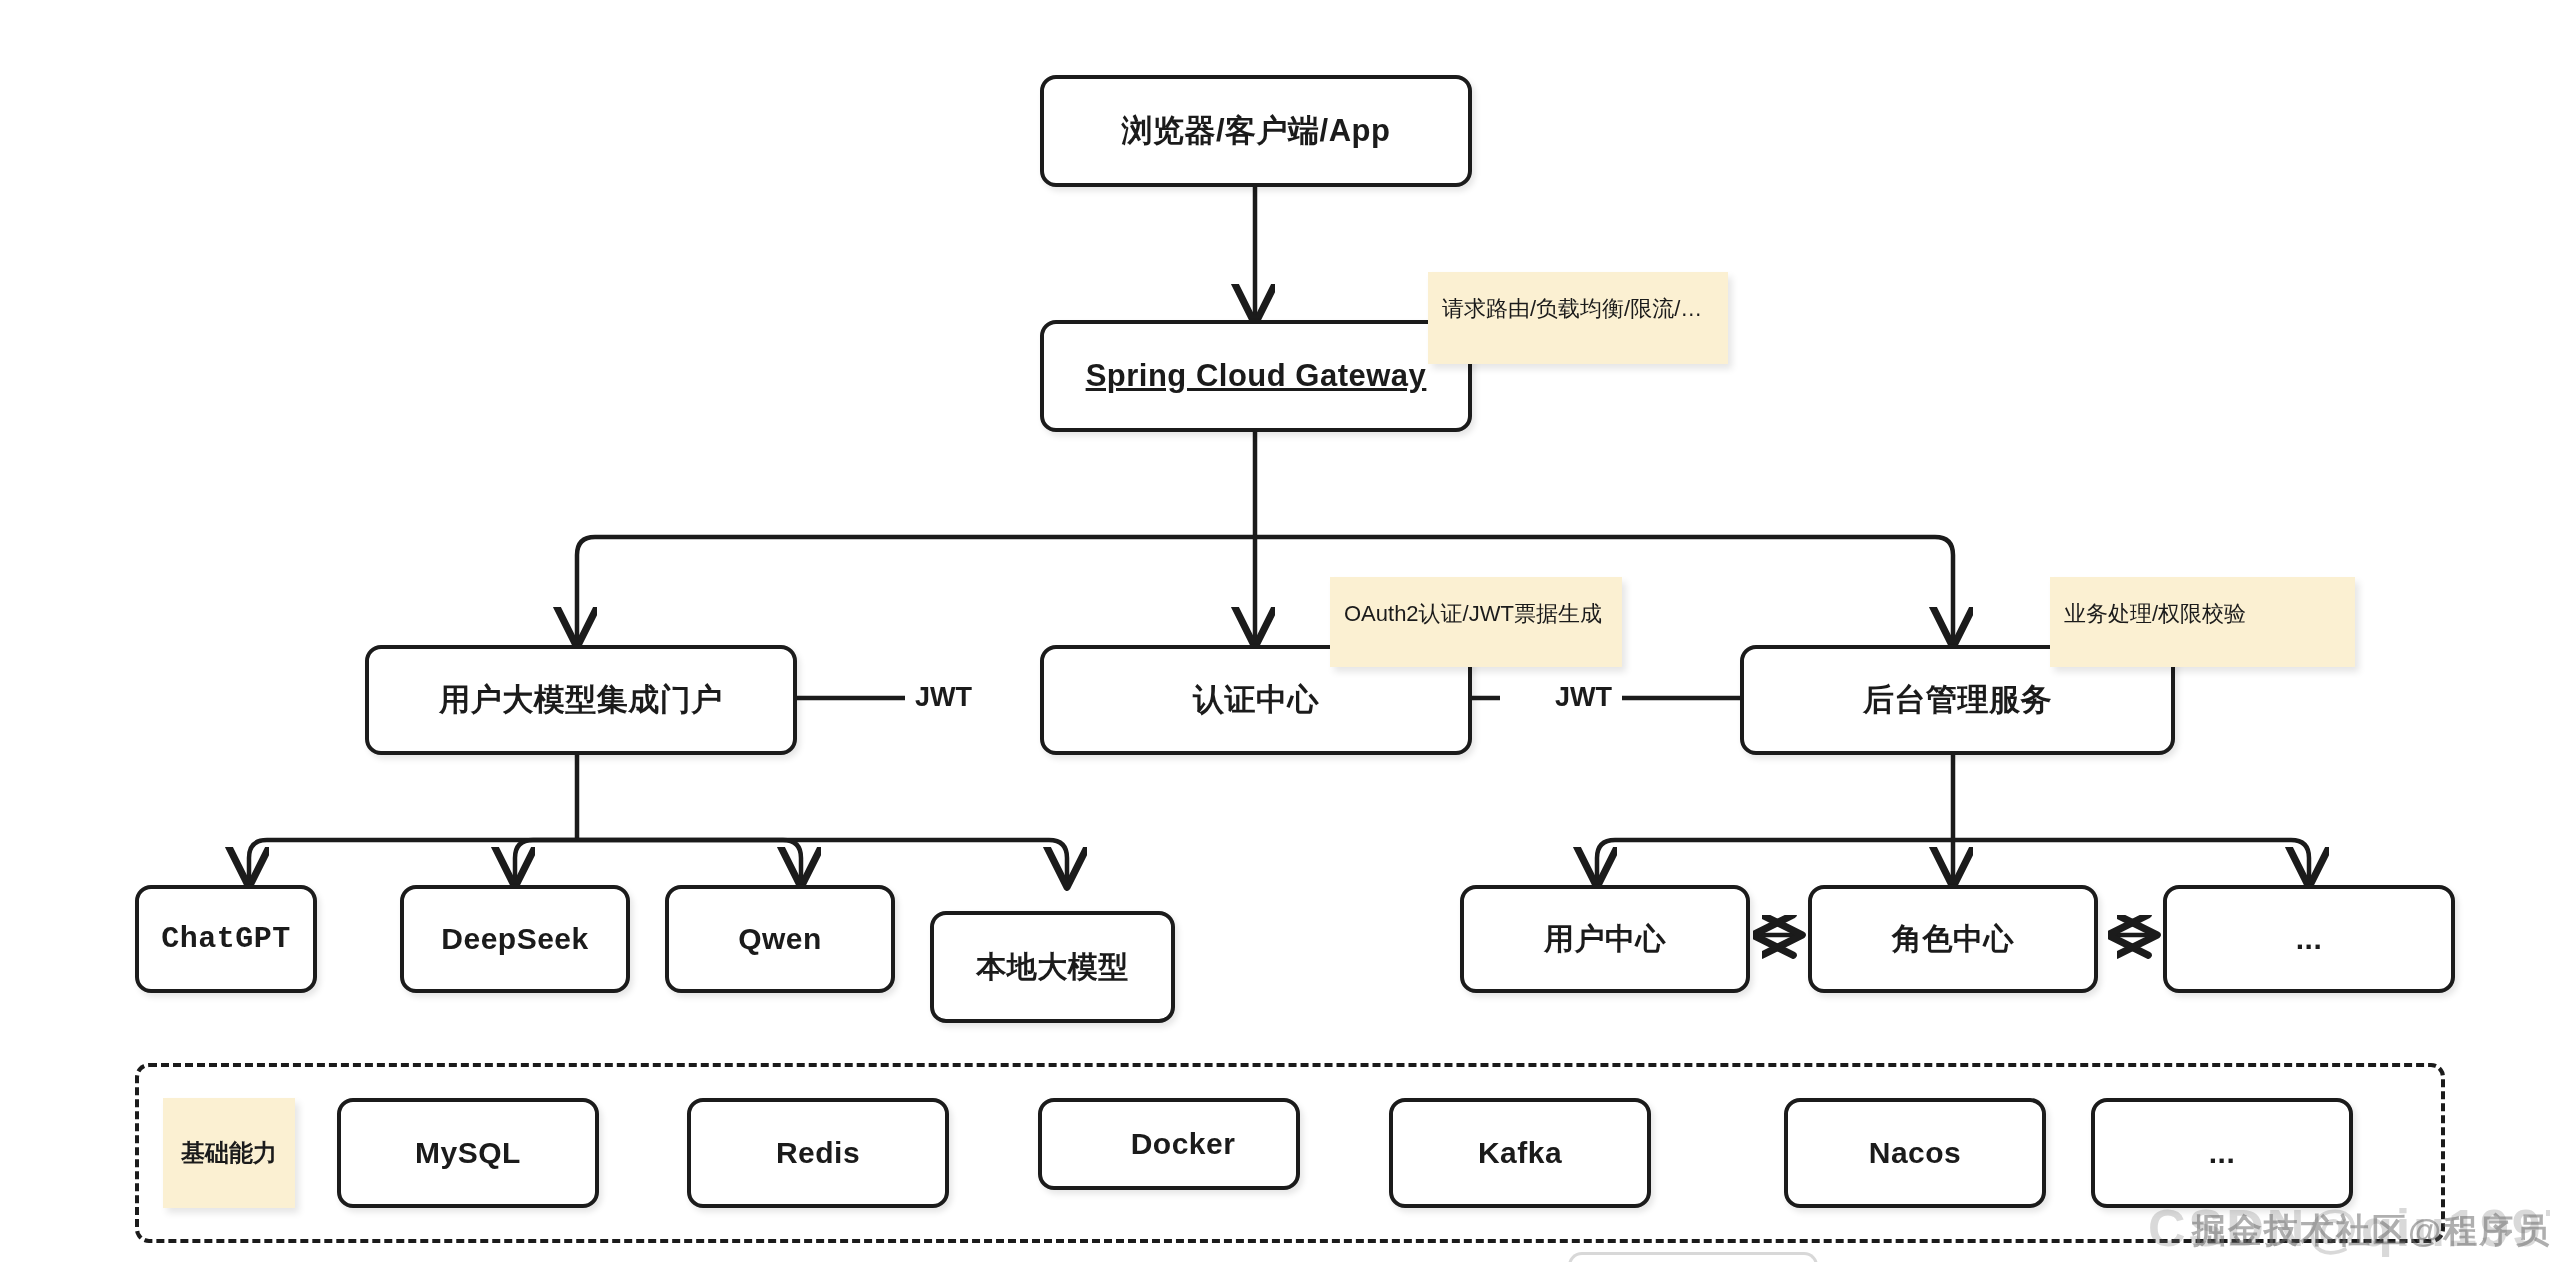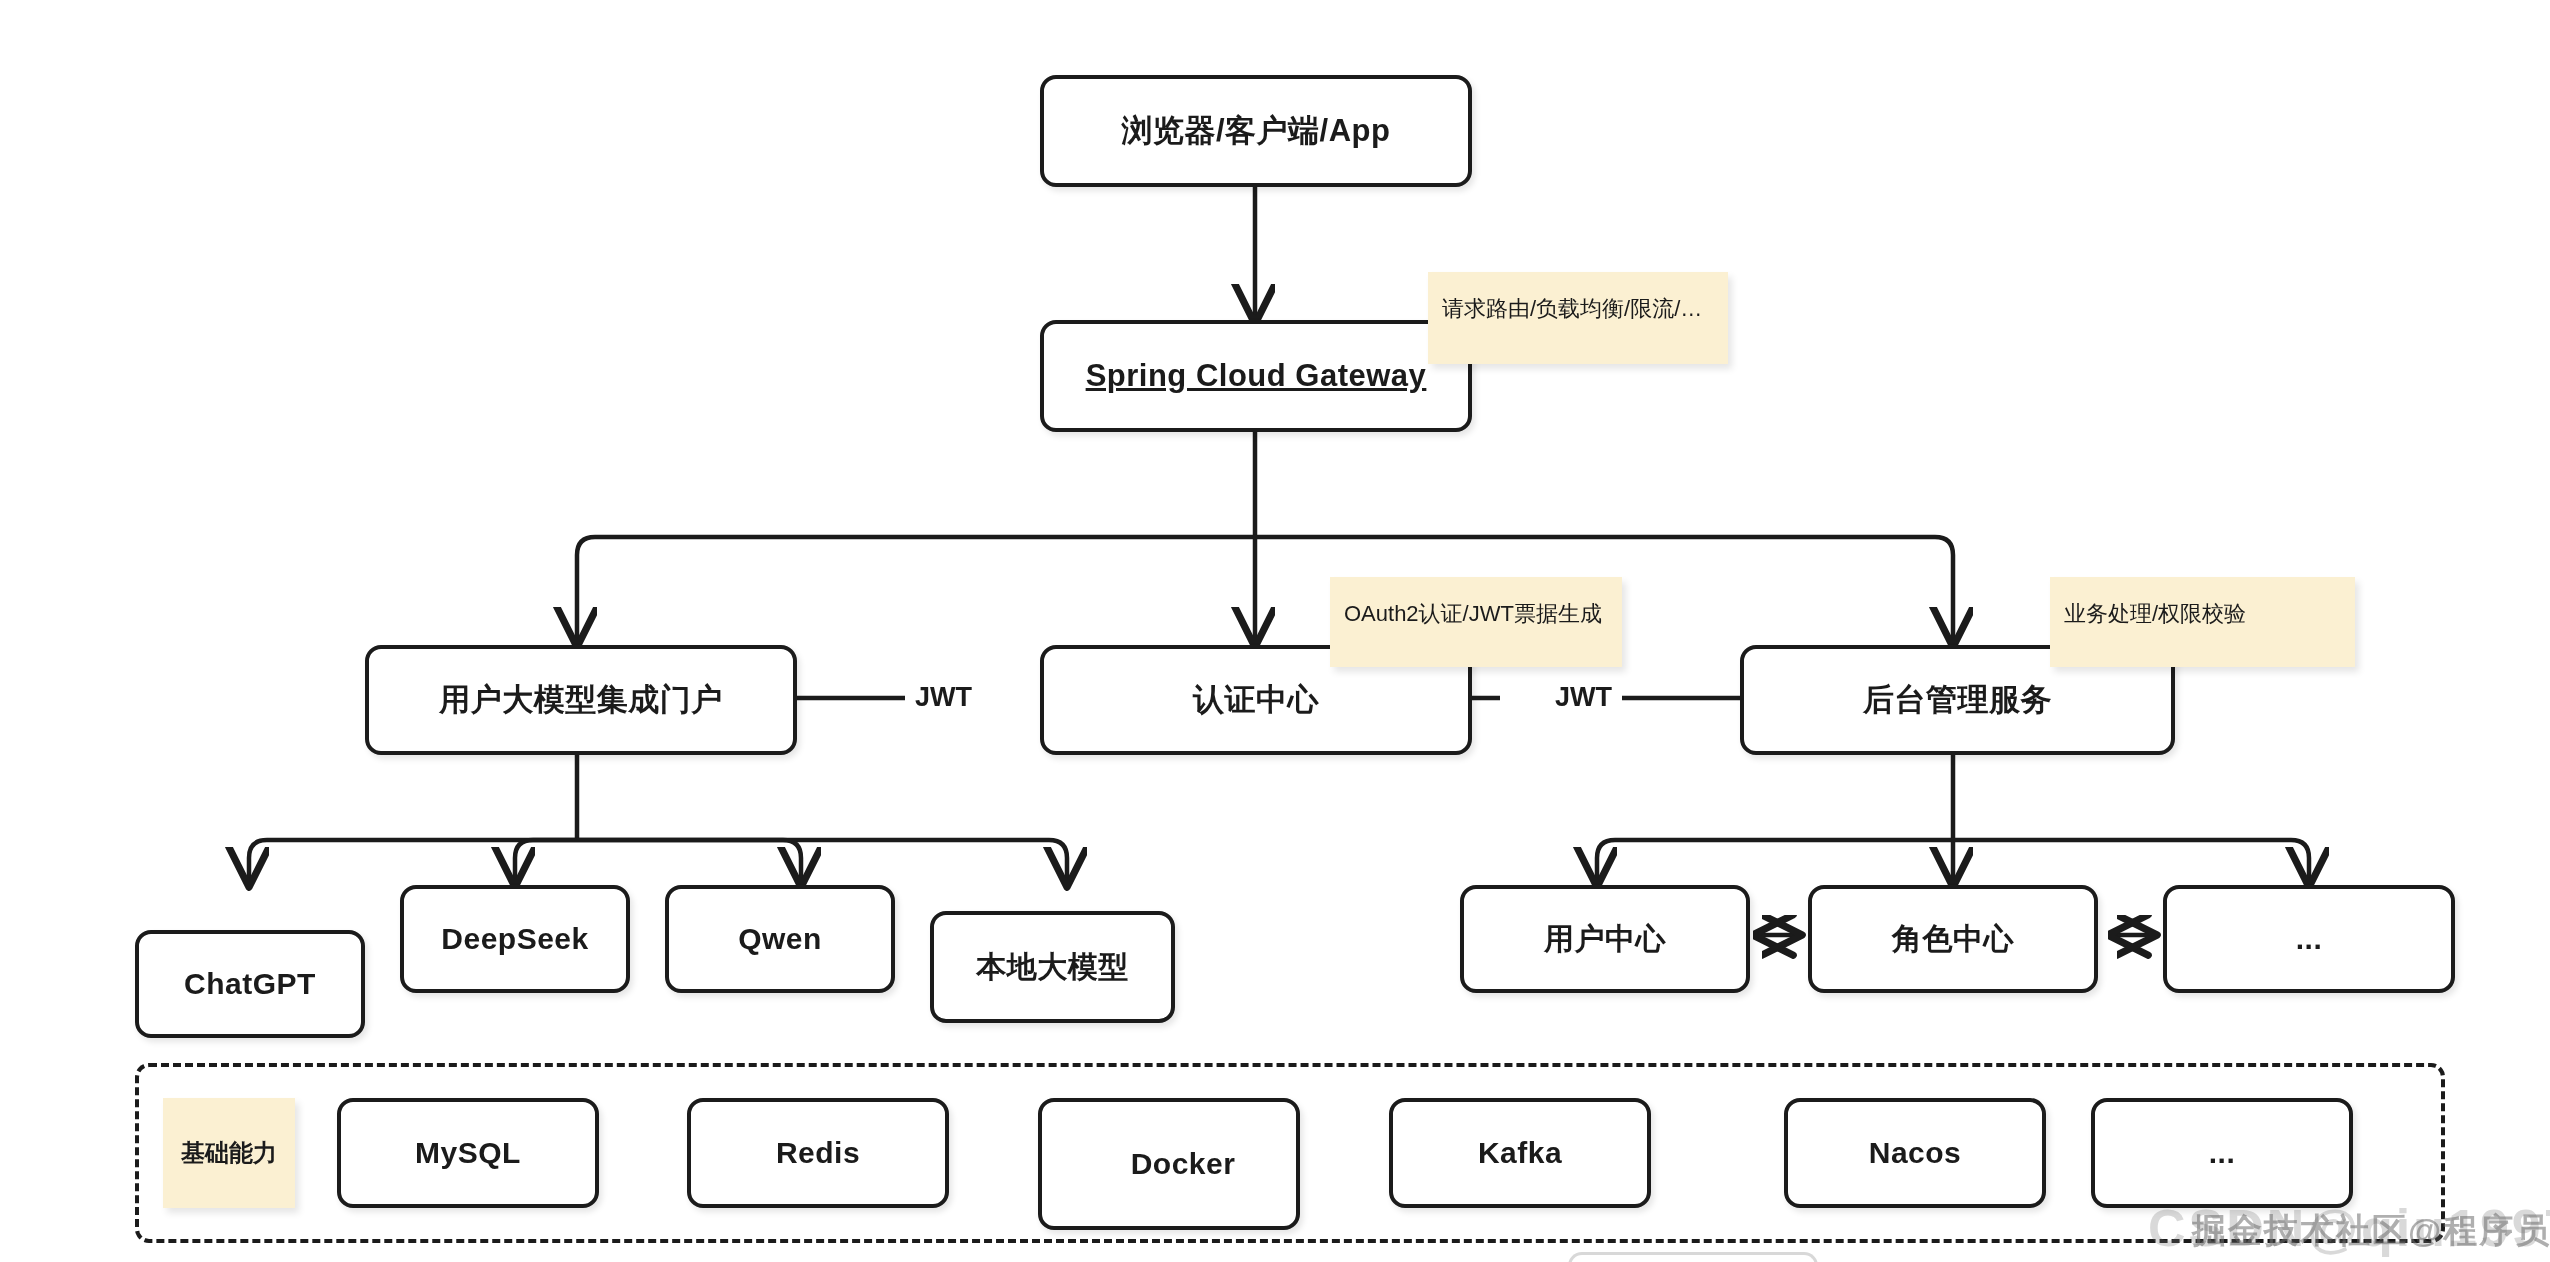--- a/index.html
+++ b/index.html
@@ -190,21 +190,21 @@
     <span>业务处理/权限校验</span>
   </div>
 
   <div class="edge-label" style="left:905px; top:680px;">
     <span>JWT</span>
   </div>
   <div class="edge-label" style="left:1545px; top:680px;">
     <span>JWT</span>
   </div>
 
-  <div class="node node-md" style="left:135px; top:930px; width:230px; height:108px;">
+  <div class="node node-md" style="left:135px; top:885px; width:182px; height:108px;font-family:Liberation Mono, monospace;">
     <span>ChatGPT</span>
   </div>
   <div class="node node-md" style="left:400px; top:885px; width:230px; height:108px;">
     <span>DeepSeek</span>
   </div>
   <div class="node node-md" style="left:665px; top:885px; width:230px; height:108px;">
     <span>Qwen</span>
   </div>
   <div class="node node-md" style="left:930px; top:911px; width:245px; height:112px;">
     <span>本地大模型</span>
@@ -225,21 +225,21 @@
   <div class="infra-tag" style="left:163px; top:1098px; width:132px; height:110px;">
     <span>基础能力</span>
   </div>
 
   <div class="node node-md" style="left:337px; top:1098px; width:262px; height:110px;text-align:right;">
     <span>MySQL</span>
   </div>
   <div class="node node-md" style="left:687px; top:1098px; width:262px; height:110px;">
     <span>Redis</span>
   </div>
-  <div class="node node-md" style="left:1038px; top:1098px; width:262px; height:132px;padding-left:28px;">
+  <div class="node node-md" style="left:1038px; top:1098px; width:262px; height:92px;padding-left:28px;">
     <span>Docker</span>
   </div>
   <div class="node node-md" style="left:1389px; top:1098px; width:262px; height:110px;">
     <span>Kafka</span>
   </div>
   <div class="node node-md" style="left:1740px; top:1098px; width:262px; height:110px;margin-left:44px;">
     <span>Nacos</span>
   </div>
   <div class="node node-md" style="left:2091px; top:1098px; width:262px; height:110px;">
     <span>...</span>

